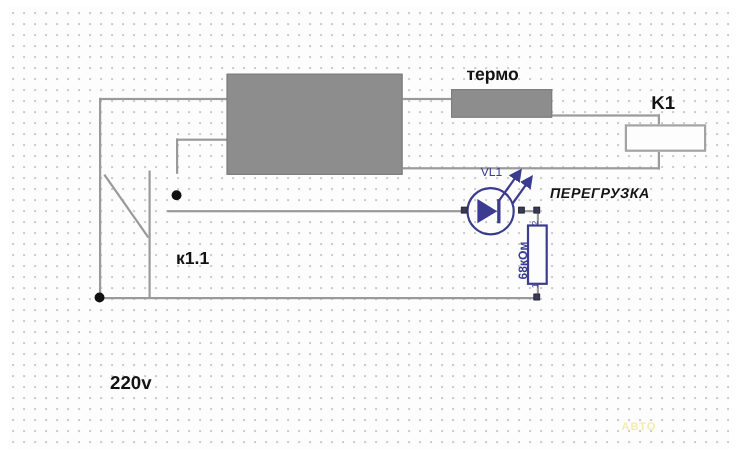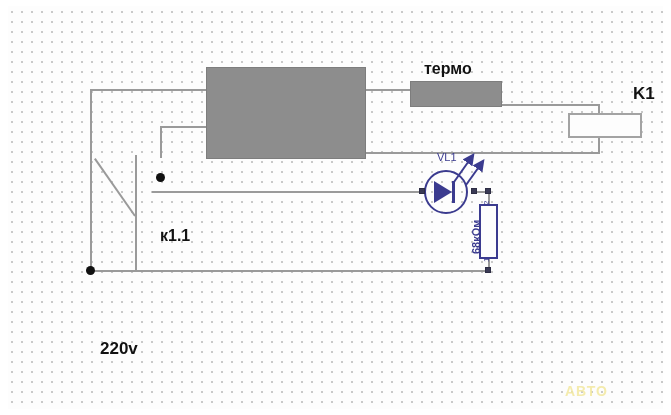--- a/index.html
+++ b/index.html
@@ -134,21 +134,21 @@
   .switch-lever {
     position: absolute;
     height: 2px;
     background: #9a9a9a;
     transform-origin: left center;
   }
 
   .watermark {
     position: absolute;
     color: #f3e9a0;
-    font-size: 14px;
+    font-size: 10px;
     font-weight: bold;
     letter-spacing: 1px;
     opacity: 0.85;
   }
 </style>
 </head>
 <body>
 
 <div id="canvas">
 
@@ -177,21 +177,21 @@
   <div class="wire h" style="left:474px;top:191px;width:16px;"></div>
   <div class="wire v" style="left:488px;top:191px;height:14px;"></div>
   <div class="wire v" style="left:488px;top:258px;height:14px;"></div>
 
   <div class="block" style="left:206px;top:67px;width:160px;height:92px;"></div>
 
   <div class="block" style="left:410px;top:81px;width:92px;height:26px;"></div>
   <div class="label label-bold" style="left:424px;top:60px;font-size:16px;">термо</div>
 
   <div class="coil" style="left:568px;top:113px;width:74px;height:25px;"></div>
-  <div class="label label-bold" style="left:592px;top:84px;font-size:17px;margin-left:41px;">K1</div>
+  <div class="label label-bold" style="left:592px;top:84px;font-size:17px;">K1</div>
 
   <div class="switch-lever" style="left:135px;top:215px;width:70px;transform:rotate(-125deg);"></div>
   <div class="node" style="left:156px;top:173px;"></div>
   <div class="label label-bold" style="left:160px;top:227px;font-size:16px;">к1.1</div>
 
   <div class="node" style="left:86px;top:266px;"></div>
   <div class="label label-bold" style="left:100px;top:303px;font-size:17px;margin-top:36px;">220v</div>
 
   <div class="led-circle" style="left:424px;top:170px;width:44px;height:44px;"></div>
   <div class="led-tri" style="left:434px;top:181px;"></div>
@@ -210,16 +210,17 @@
     <line x1="14" y1="33" x2="29" y2="12" stroke="#3b3b8f" stroke-width="2" marker-end="url(#ah)"></line>
   </svg>
 
   <div class="resistor" style="left:479px;top:204px;width:19px;height:55px;"></div>
   <div class="res-label" style="left:470px;top:254px;">68кОм</div>
   <div class="pin-num" style="left:482px;top:205px;">2</div>
   <div class="pin-num" style="left:482px;top:262px;">1</div>
   <div class="term" style="left:485px;top:188px;"></div>
   <div class="term" style="left:485px;top:267px;"></div>
 
+  <div class="label label-italic" style="left:500px;top:168px;font-size:13px;letter-spacing:0.5px;">ПЕРЕГРУЗКА</div>
 
   <div class="watermark" style="left:565px;top:383px;">АВТО</div>
 
 </div>
 
 </body></html>

